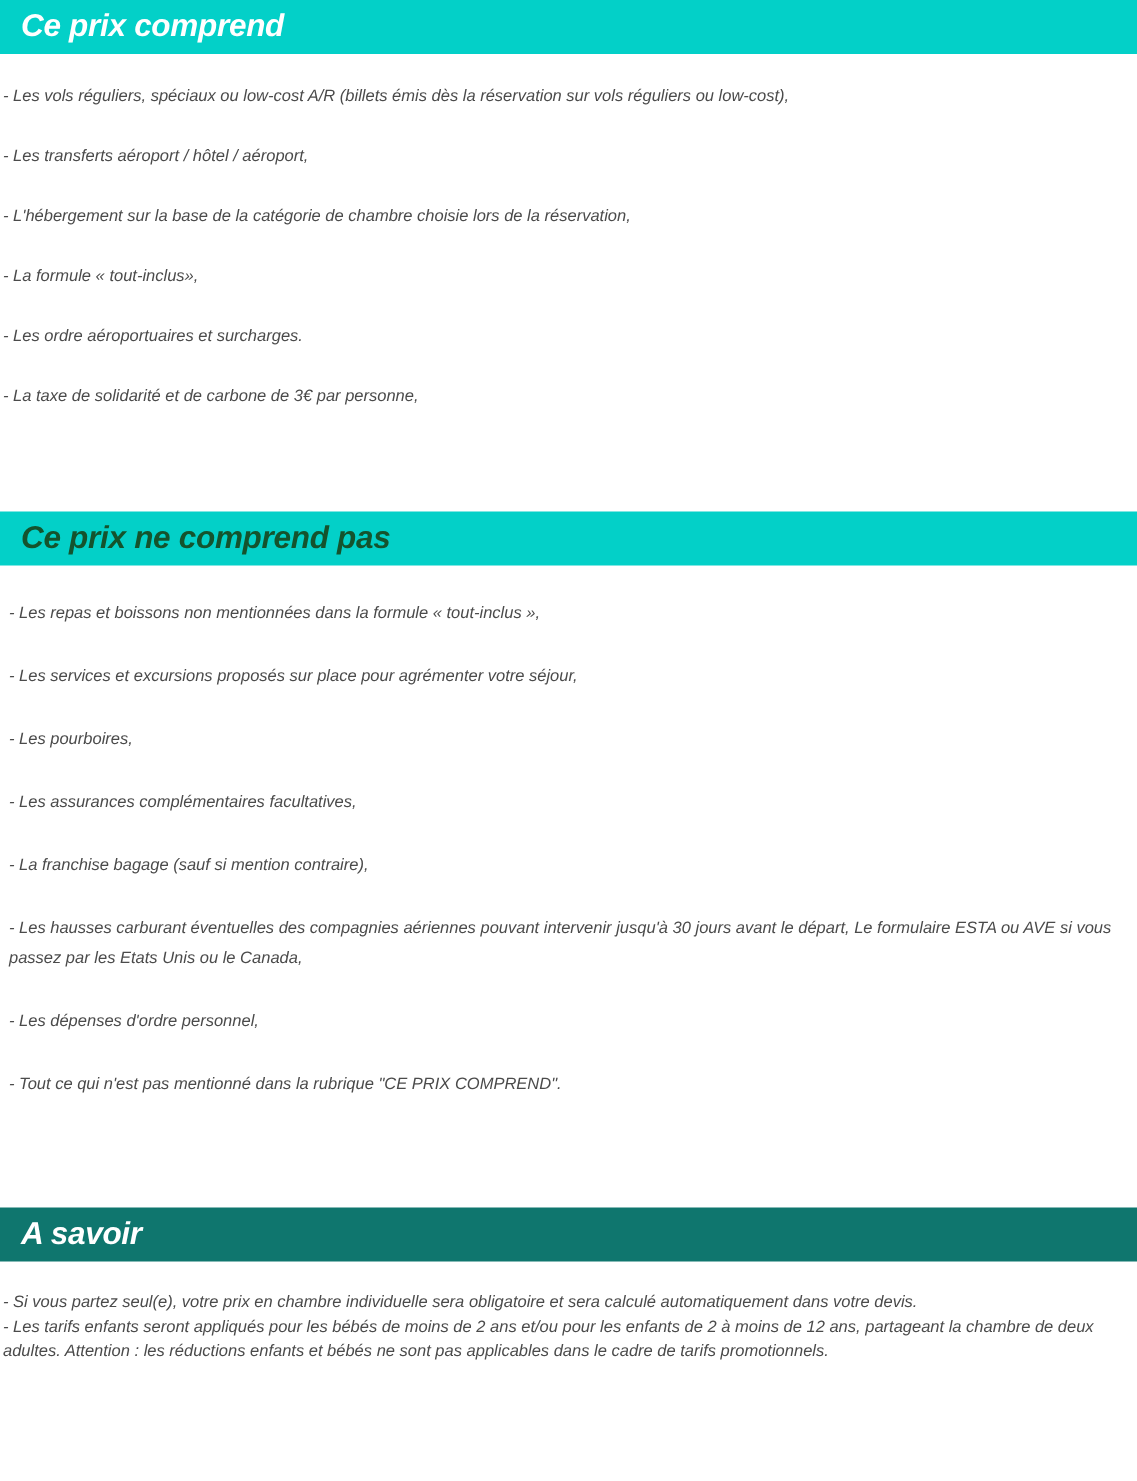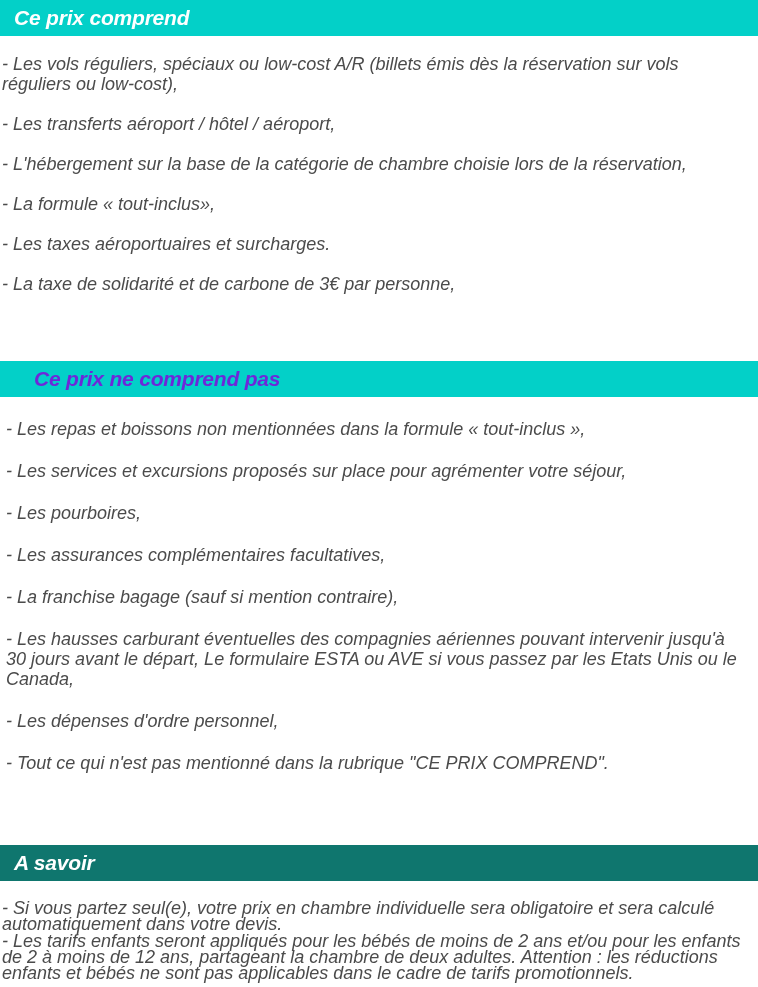--- a/index.html
+++ b/index.html
@@ -42,21 +42,21 @@
     letter-spacing: -0.2px;
     white-space: nowrap;
   }
   .section-body {
     padding: 0 10px 0 2px;
   }
   .item {
     color: #4b4b4b;
     font-family: "Liberation Sans", sans-serif;
     font-style: italic;
-    font-size: 18px;
+    font-size: 11px;
     line-height: 20px;
     text-align: left;
   }
 
   
   .spaced .item {
     margin: 0;
     padding: 9px 0 11px 0;
   }
   .spaced .item:first-child {
@@ -92,30 +92,30 @@
 
   <div class="section">
     <div class="section-header" style="background: rgb(3, 208, 200);">
       <span class="section-header-title" style="color: rgb(255, 255, 255);">Ce prix comprend</span>
     </div>
     <div class="section-body spaced">
       <p class="item" style="color: rgb(75, 75, 75);">- Les vols réguliers, spéciaux ou low-cost A/R (billets émis dès la réservation sur vols réguliers ou low-cost),</p>
       <p class="item" style="color: rgb(75, 75, 75);">- Les transferts aéroport / hôtel / aéroport,</p>
       <p class="item" style="color: rgb(75, 75, 75);">- L'hébergement sur la base de la catégorie de chambre choisie lors de la réservation,</p>
       <p class="item" style="color: rgb(75, 75, 75);">- La formule « tout-inclus»,</p>
-      <p class="item" style="color: rgb(75, 75, 75);">- Les taxes aéroportuaires et surcharges.</p>
+      <p class="item" style="color: rgb(75, 75, 75);">- Les ordre aéroportuaires et surcharges.</p>
       <p class="item" style="color: rgb(75, 75, 75);">- La taxe de solidarité et de carbone de 3€ par personne,</p>
     </div>
   </div>
 
   <div class="gap-1"></div>
 
   <div class="section">
     <div class="section-header" style="background: rgb(3, 208, 200);">
-      <span class="section-header-title" style="color: #6d28d9; margin-left: 20px;">Ce prix ne comprend pas</span>
+      <span class="section-header-title" style="color: #14532d;">Ce prix ne comprend pas</span>
     </div>
     <div class="section-body spaced2">
       <p class="item" style="color: rgb(75, 75, 75);">- Les repas et boissons non mentionnées dans la formule « tout-inclus »,</p>
       <p class="item" style="color: rgb(75, 75, 75);">- Les services et excursions proposés sur place pour agrémenter votre séjour,</p>
       <p class="item" style="color: rgb(75, 75, 75);">- Les pourboires,</p>
       <p class="item" style="color: rgb(75, 75, 75);">- Les assurances complémentaires facultatives,</p>
       <p class="item" style="color: rgb(75, 75, 75);">- La franchise bagage (sauf si mention contraire),</p>
       <p class="item" style="color: rgb(75, 75, 75);">- Les hausses carburant éventuelles des compagnies aériennes pouvant intervenir jusqu'à 30 jours avant le départ, Le formulaire ESTA ou AVE si vous passez par les Etats Unis ou le Canada,</p>
       <p class="item" style="color: rgb(75, 75, 75);">- Les dépenses d'ordre personnel,</p>
       <p class="item" style="color: rgb(75, 75, 75);">- Tout ce qui n'est pas mentionné dans la rubrique "CE PRIX COMPREND".</p>

